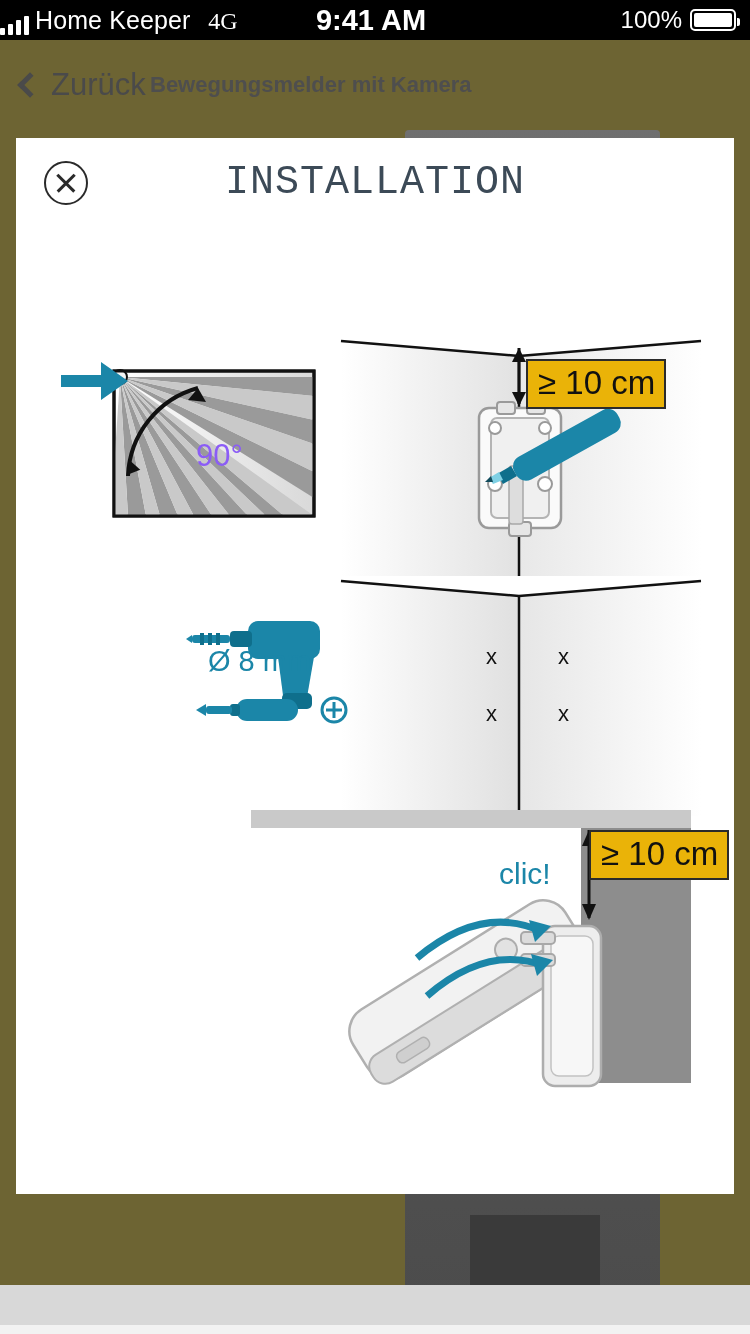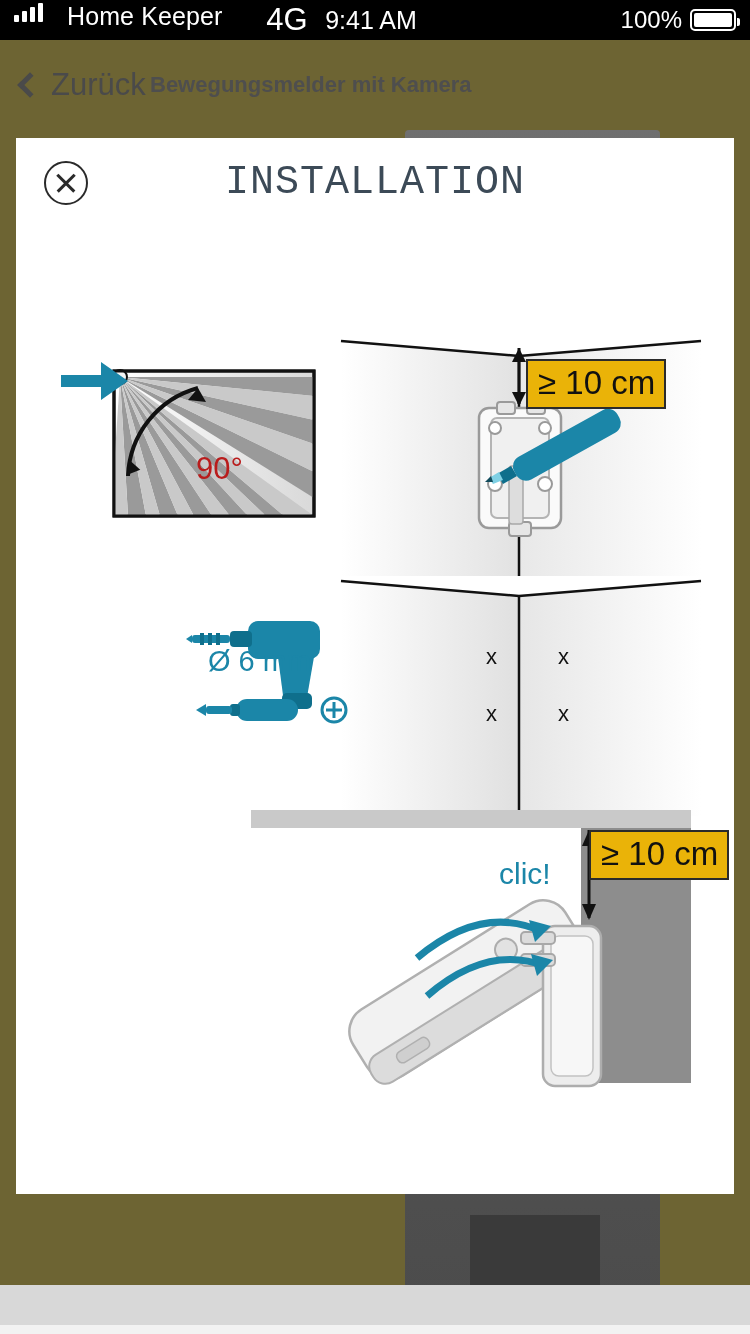--- a/index.html
+++ b/index.html
@@ -18,32 +18,32 @@
 
   
   .status-bar {
     position: absolute; top: 0; left: 0;
     width: 750px; height: 40px;
     background: #000;
     color: #fff;
     display: flex; align-items: center;
     font-size: 24px;
   }
-  .sb-left { display: flex; align-items: flex-start; gap: 24px; padding-left: 14px; }
+  .sb-left { display: flex; align-items: flex-end; gap: 6px; }
   .signal { display: flex; align-items: flex-end; gap: 3px; height: 20px; }
   .signal i { display: block; width: 5px; background: #fff; border-radius: 1px; }
   .signal i:nth-child(1) { height: 7px; }
   .signal i:nth-child(2) { height: 11px; }
   .signal i:nth-child(3) { height: 15px; }
   .signal i:nth-child(4) { height: 19px; }
   .carrier { font-size: 25px; letter-spacing: .1px; }
-  .network { font-size: 31px; margin-left: 20px; }
+  .network { font-size: 24px; margin-left: 12px; font-family: Liberation Serif, serif; }
   .sb-center {
     position: absolute; left: 0; right: 8px; text-align: center;
-    font-size: 25px; font-weight: normal;
+    font-size: 29px; font-weight: bold;
   }
   .sb-right {
     position: absolute; right: 14px; top: 0; height: 40px;
     display: flex; align-items: center; gap: 8px; font-size: 24px;
   }
   .battery {
     width: 46px; height: 22px; border: 2px solid #fff; border-radius: 5px;
     position: relative; padding: 2px;
   }
   .battery::after {
@@ -232,21 +232,21 @@
           <path d="M182,40 A 95 95 0 0 0 112,128" fill="none" stroke="#111" stroke-width="4"></path>
           <polygon points="182,40 172,52 190,54" fill="#111"></polygon>
           <polygon points="112,128 124,120 110,112" fill="#111" transform="rotate(12 116 122)"></polygon>
 
           <rect x="98" y="23" width="200" height="145" fill="none" stroke="#111" stroke-width="3"></rect>
 
           <g fill="#1b86a8">
             <polygon points="45,27 85,27 85,14 112,33 85,52 85,39 45,39"></polygon>
           </g>
         </svg>
-        <div class="lbl-noborder" style="left:180px; top:90px; font-size:31px; color:#b91c1c;margin-top:13px;">90°</div>
+        <div class="lbl-noborder" style="left:180px; top:90px; font-size:31px; color:#8b5cf6;">90°</div>
       </div>
 
       <div style="position:absolute;left:305px;top:78px;width:400px;height:250px;">
         <svg width="400" height="250" viewBox="0 0 400 250">
           <defs>
             <linearGradient id="wallL" x1="0" y1="0" x2="1" y2="0">
               <stop offset="0%" stop-color="#ffffff"></stop>
               <stop offset="100%" stop-color="#e2e2e2"></stop>
             </linearGradient>
             <linearGradient id="wallR" x1="0" y1="0" x2="1" y2="0">
@@ -339,21 +339,21 @@
             <rect x="20" y="103" width="26" height="8" rx="3" fill="#1b86a8"></rect>
             <polygon points="10,107 20,101 20,113" fill="#1b86a8"></polygon>
           </g>
 
           <g transform="translate(148,100)">
             <circle cx="0" cy="7" r="12" fill="none" stroke="#1b86a8" stroke-width="3"></circle>
             <line x1="-8" y1="7" x2="8" y2="7" stroke="#1b86a8" stroke-width="3"></line>
             <line x1="0" y1="-1" x2="0" y2="15" stroke="#1b86a8" stroke-width="3"></line>
           </g>
         </svg>
-        <div class="lbl-noborder accent" style="left:22px; top:42px; font-size:29px;">Ø 6 mm</div>
+        <div class="lbl-noborder accent" style="left:22px; top:42px; font-size:29px;">Ø 8 mm</div>
       </div>
 
       <div style="position:absolute;left:205px;top:560px;width:470px;height:320px;">
         <svg width="470" height="320" viewBox="0 0 470 320">
 
           <rect x="30" y="2" width="440" height="18" fill="#c9c9c9"></rect>
 
           <rect x="360" y="20" width="110" height="255" fill="#8d8d8d"></rect>
 
           <g transform="rotate(-32 250 180)">

